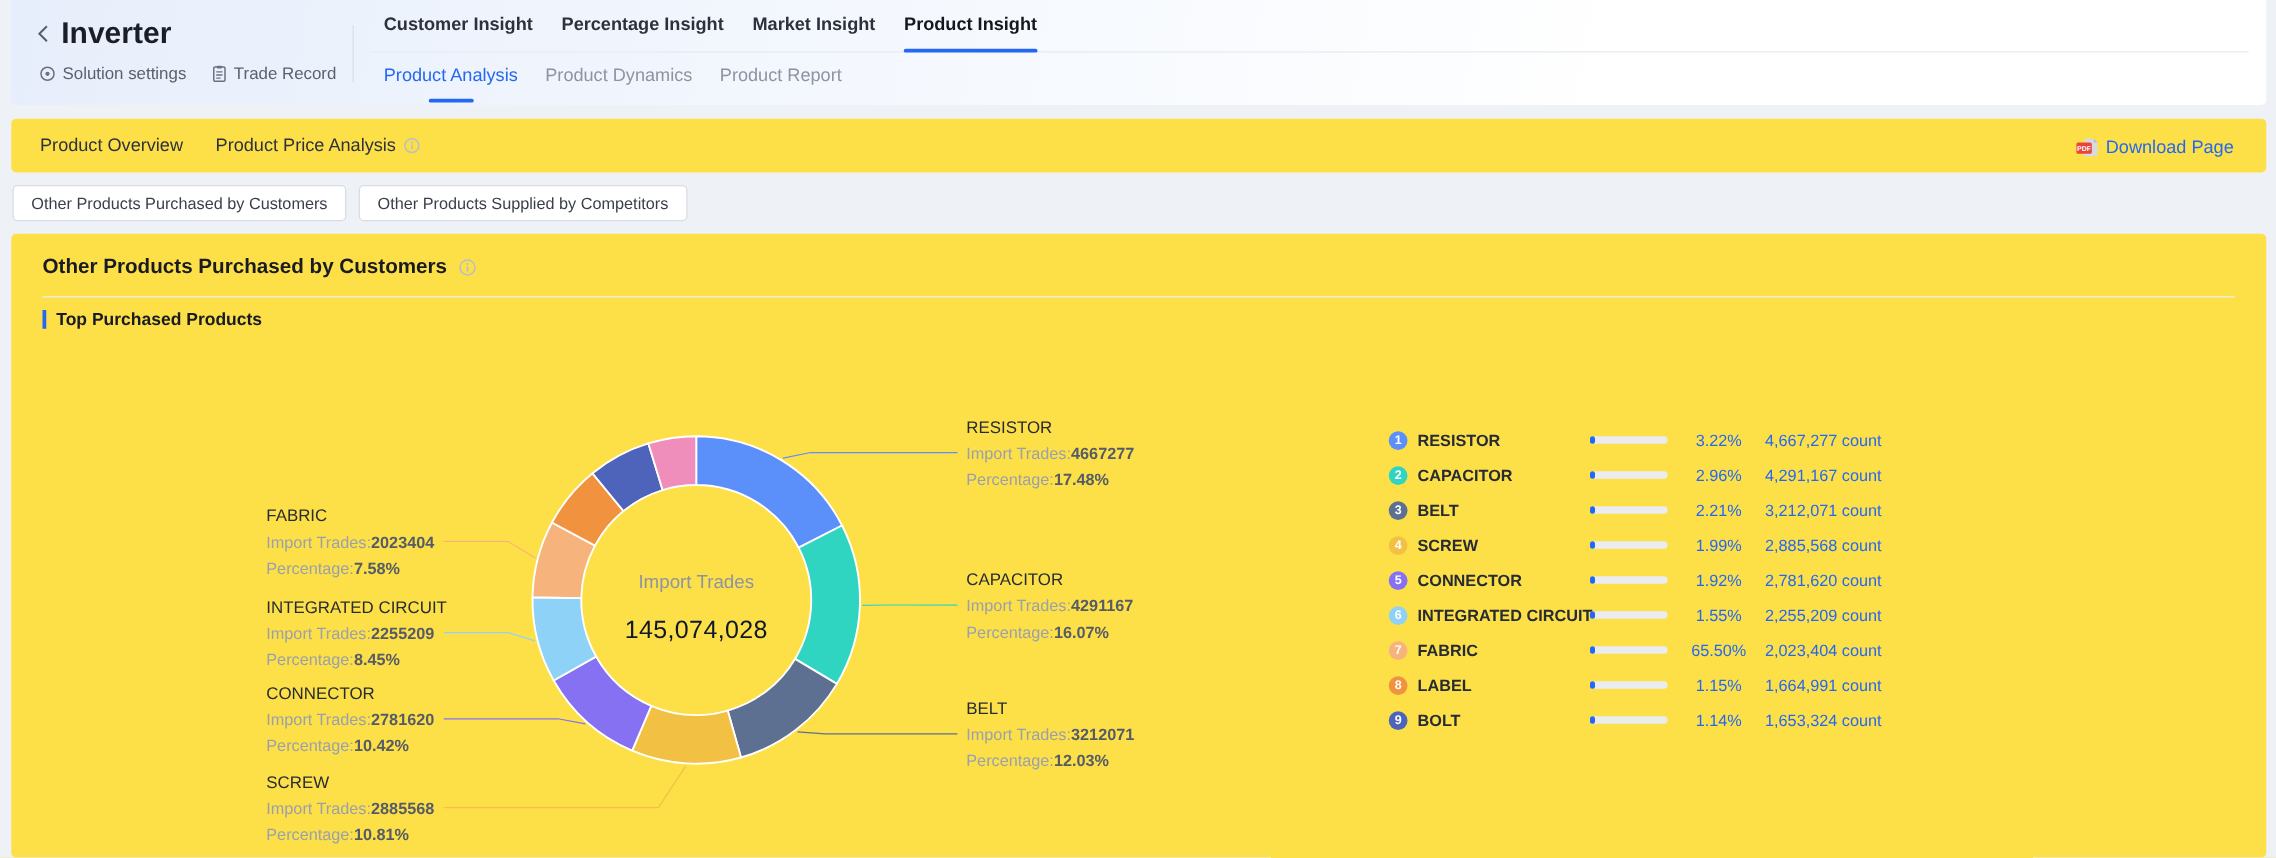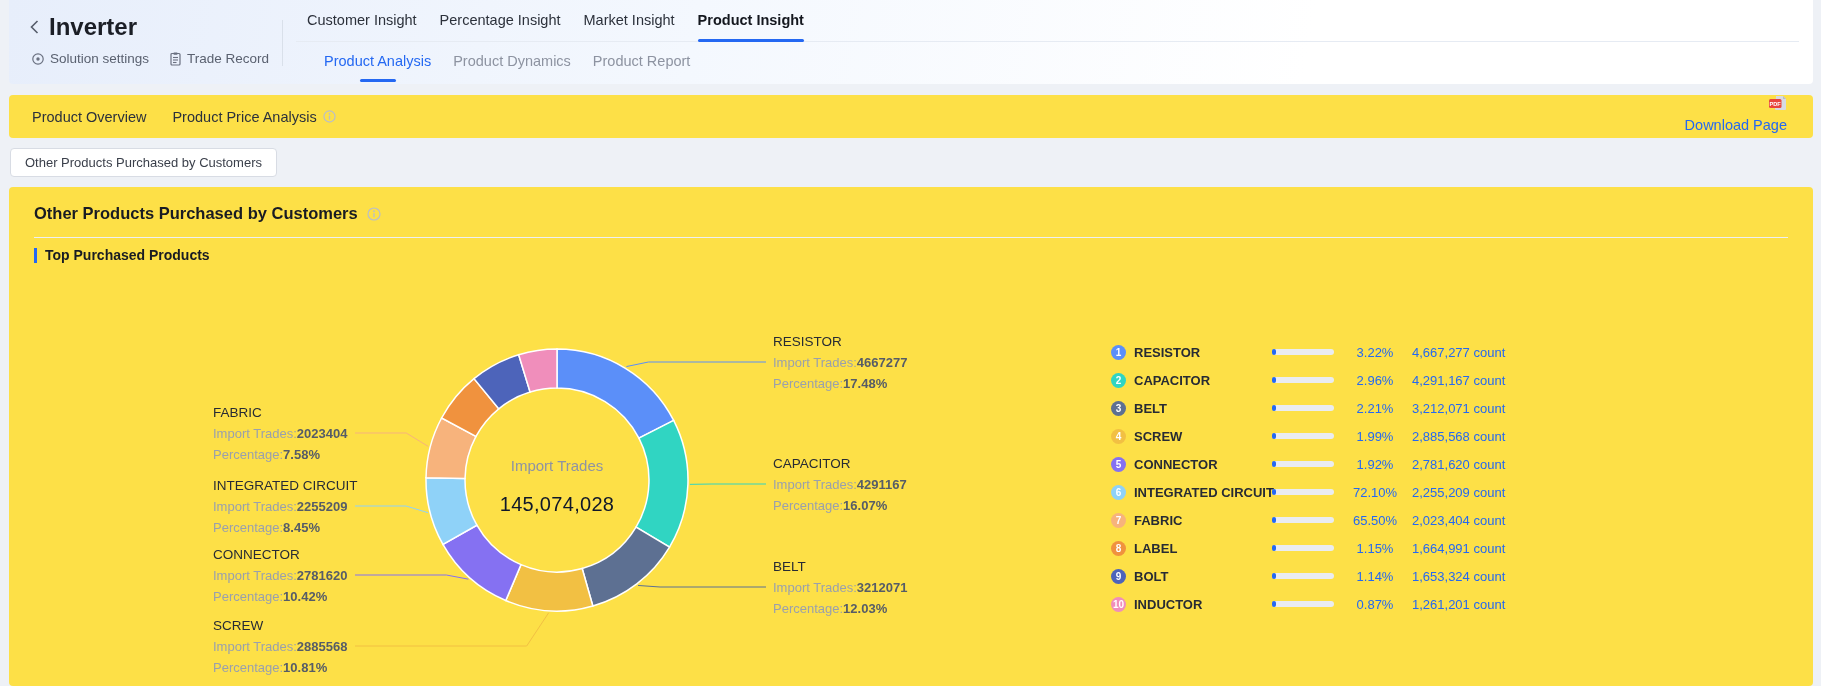--- a/index.html
+++ b/index.html
@@ -14,35 +14,35 @@
     background:linear-gradient(100deg,#e7eefb 0%,#f4f8fe 38%,#ffffff 72%);
     border-radius:0 0 4px 4px; }
   .title-row { position:absolute; left:20px; top:13px; display:flex; align-items:center; gap:9px; }
   .back { color:#565d6b; cursor:pointer; display:flex; align-items:center; }
   .page-title { margin:0; font-size:24px; font-weight:700; color:#1b1e26; }
   .hlinks { position:absolute; left:22px; top:51px; display:flex; gap:20px; }
   .hlink { display:flex; align-items:center; gap:5px; color:#5a6170; font-size:13.5px; cursor:pointer; }
   .vdiv { position:absolute; left:273px; top:20px; width:1px; height:46px; background:#d9e0ea; }
   .tabline { position:absolute; left:287px; right:14px; top:41px; height:1px; background:#e6ebf3; }
   .htabs { position:absolute; left:298px; top:12px; display:flex; gap:23px; font-size:14.5px; color:#2c313b; }
-  .htab { position:relative; padding-bottom:8px; cursor:pointer; white-space:nowrap; }
+  .htab { position:relative; padding-bottom:8px; cursor:pointer; white-space:nowrap;font-weight:bold; }
   .htab.active { font-weight:700; color:#14171e; }
   .htab.active::after { content:""; position:absolute; left:0; right:0; top:27px; height:3px; background:#2468f2; border-radius:2px; }
   .hsubtabs { position:absolute; left:298px; top:53px; display:flex; gap:22px; font-size:14.5px; color:#8d93a1; }
   .subtab { cursor:pointer; white-space:nowrap; text-align:center; }
-  .subtab.active { color:#2468f2;margin-left:17px; }
+  .subtab.active { color:#2468f2; }
   .subtab.active::after { content:""; display:block; width:36px; height:3px; background:#2468f2; border-radius:2px; margin:10px auto 0; }
 
   
   .toolbar { left:9px; right:8px; top:95px; height:43px; }
   .ttabs { position:absolute; left:23px; top:0; height:43px; display:flex; gap:26px; align-items:center; font-size:14.5px; color:#2c313b; }
   .ttab { position:relative; height:100%; display:flex; align-items:center; gap:6px; cursor:pointer; white-space:nowrap; }
   .ttab.active { color:#2468f2; }
   .ttab.active::after { content:""; position:absolute; left:0; right:0; bottom:0; height:3px; background:#2468f2; border-radius:2px; }
-  .download { position:absolute; right:26px; top:0; height:45px; display:flex; align-items:flex-end; gap:6px; color:#2468f2; font-size:14.5px; cursor:pointer;flex-direction:column; }
+  .download { position:absolute; right:26px; top:0; height:45px; display:flex; align-items:center; gap:6px; color:#2468f2; font-size:14.5px; cursor:pointer; }
 
   
   .filterbtns { position:absolute; left:10px; top:148px; display:flex; gap:10px; }
   .fbtn { height:29px; padding:0 14px; background:#fff; border:1px solid #d8dce4; border-radius:4px;
     font-size:13px; color:#3a3f4a; display:flex; align-items:center; cursor:pointer; font-family:inherit; }
 
   
   .main { left:9px; right:8px; top:187px; height:499px; }
   .sec-row { position:absolute; left:25px; top:17px; display:flex; align-items:center; gap:9px; }
   .sec-title { margin:0; font-size:16.5px; font-weight:700; color:#181b23; }
@@ -144,20 +144,21 @@
           <path d="M14 1 l3 3 h-3 z" fill="#b8bcc6"></path>
           <rect x="0" y="4" width="12.5" height="9" rx="1.5" fill="#e8453c"></rect>
           <text x="6.2" y="10.7" font-size="5.6" font-weight="bold" fill="#fff" text-anchor="middle" font-family="Liberation Sans, sans-serif">PDF</text>
         </svg>
       <span>Download Page</span>
     </a>
   </nav>
 
   <div class="filterbtns" id="filter-buttons">
       <button class="fbtn">Other Products Purchased by Customers</button>
+      <button class="fbtn">Other Products Supplied by Competitors</button>
     </div>
 
   <main class="card main">
     <div class="sec-row">
       <h2 class="sec-title">Other Products Purchased by Customers</h2>
       <svg class="iconsvg" width="14" height="14" viewBox="0 0 14 14">
           <circle cx="7" cy="7" r="6" fill="none" stroke="#b9bec9" stroke-width="1.2"></circle>
           <circle cx="7" cy="4.2" r="0.9" fill="#b9bec9"></circle>
           <rect x="6.3" y="6" width="1.4" height="4.4" rx="0.7" fill="#b9bec9"></rect>
         </svg>
@@ -273,21 +274,21 @@
         </span>
         <span class="rpct">1.92%</span>
         <span class="rcount">2,781,620 count</span>
       </div>
       <div class="rrow">
         <span class="badge" style="background: rgb(143, 210, 248);">6</span>
         <span class="rname">INTEGRATED CIRCUIT</span>
         <span class="rbar">
           <span class="rfill" style="width: 4px;"></span>
         </span>
-        <span class="rpct">72.10%</span>
+        <span class="rpct">1.55%</span>
         <span class="rcount">2,255,209 count</span>
       </div>
       <div class="rrow">
         <span class="badge" style="background: rgb(247, 179, 124);">7</span>
         <span class="rname">FABRIC</span>
         <span class="rbar">
           <span class="rfill" style="width: 4px;"></span>
         </span>
         <span class="rpct">65.50%</span>
         <span class="rcount">2,023,404 count</span>
@@ -303,24 +304,15 @@
       </div>
       <div class="rrow">
         <span class="badge" style="background: rgb(77, 100, 186);">9</span>
         <span class="rname">BOLT</span>
         <span class="rbar">
           <span class="rfill" style="width: 4px;"></span>
         </span>
         <span class="rpct">1.14%</span>
         <span class="rcount">1,653,324 count</span>
       </div>
-      <div class="rrow">
-        <span class="badge" style="background: rgb(240, 142, 187);">10</span>
-        <span class="rname">INDUCTOR</span>
-        <span class="rbar">
-          <span class="rfill" style="width: 4px;"></span>
-        </span>
-        <span class="rpct">0.87%</span>
-        <span class="rcount">1,261,201 count</span>
-      </div>
     </div>
 
 </div>
 
 </body></html>

